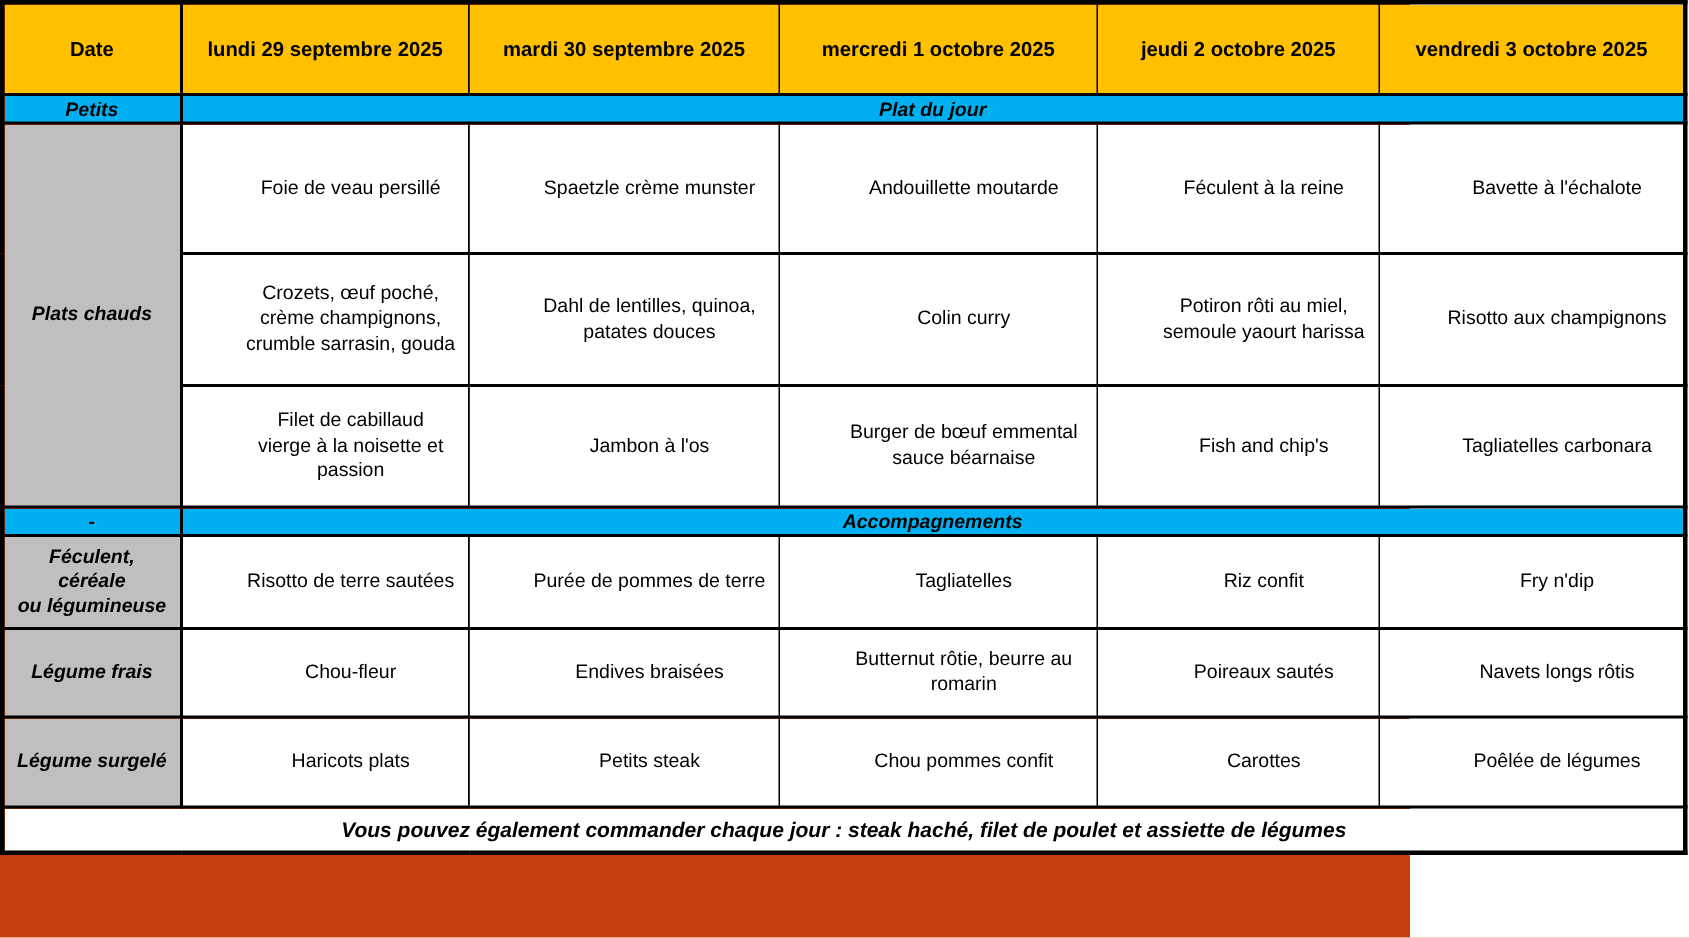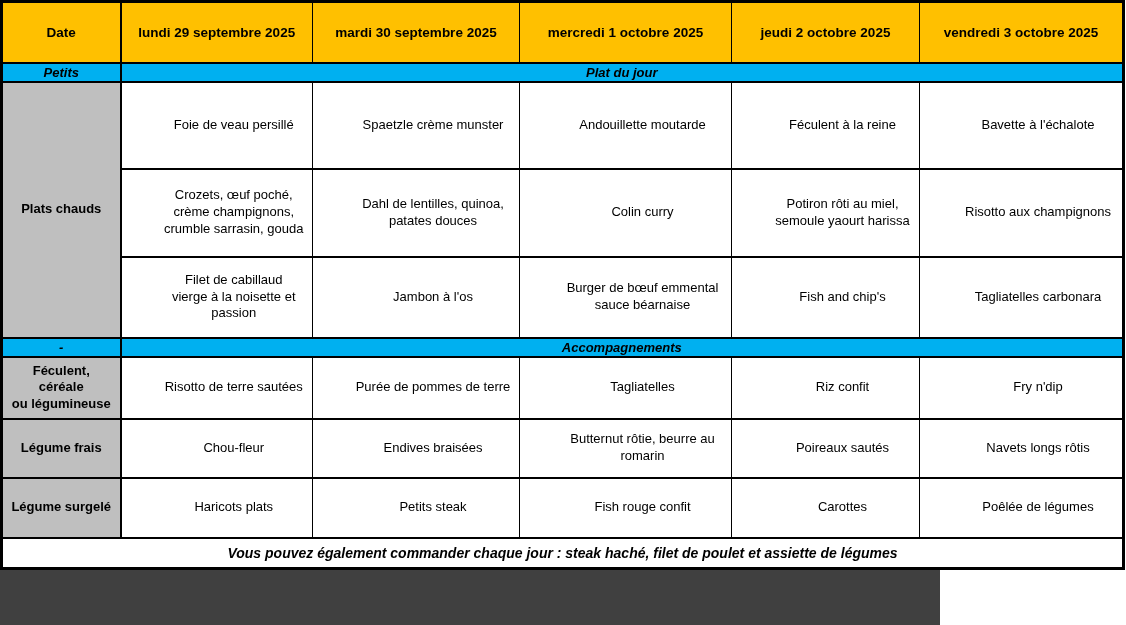--- a/index.html
+++ b/index.html
@@ -8,21 +8,21 @@
     background: #ffffff;
     width: 1126px;
     height: 625px;
     overflow: hidden;
     font-family: "Liberation Sans", sans-serif;
     color: #000;
   }
   .menu-wrap {
     width: 940px;
     height: 625px;
-    background: #404040;
+    background: #c2410c;
     box-sizing: border-box;
   }
   table.menu {
     border-collapse: collapse;
     table-layout: fixed;
     width: 1123px;
     border: 3px solid #000;
   }
   td, th {
     border: solid #000;
@@ -59,20 +59,21 @@
     font-style: italic;
     font-weight: bold;
     font-size: 13px;
     padding: 1px 4px;
   }
 
   
   td.side-label {
     background: #BFBFBF;
     font-weight: bold;
+    font-style: italic;
     font-size: 13px;
     white-space: pre-line;
     line-height: 1.25;
     text-align: center;
   }
 
   
   td.dish {
     background: #ffffff;
     font-size: 13px;
@@ -177,21 +178,21 @@
       <td class="dish">Endives braisées</td>
       <td class="dish">Butternut rôtie, beurre au romarin</td>
       <td class="dish">Poireaux sautés</td>
       <td class="dish">Navets longs rôtis</td>
     </tr>
 
     <tr class="r-ls">
       <td class="side-label first-col">Légume surgelé</td>
       <td class="dish">Haricots plats</td>
       <td class="dish">Petits steak</td>
-      <td class="dish">Fish rouge confit</td>
+      <td class="dish">Chou pommes confit</td>
       <td class="dish">Carottes</td>
       <td class="dish">Poêlée de légumes</td>
     </tr>
 
     <tr class="r-note">
       <td colspan="6" class="note-cell">Vous pouvez également commander chaque jour : steak haché, filet de poulet et assiette de légumes</td>
     </tr>
   </tbody>
     </table>
 </div>

